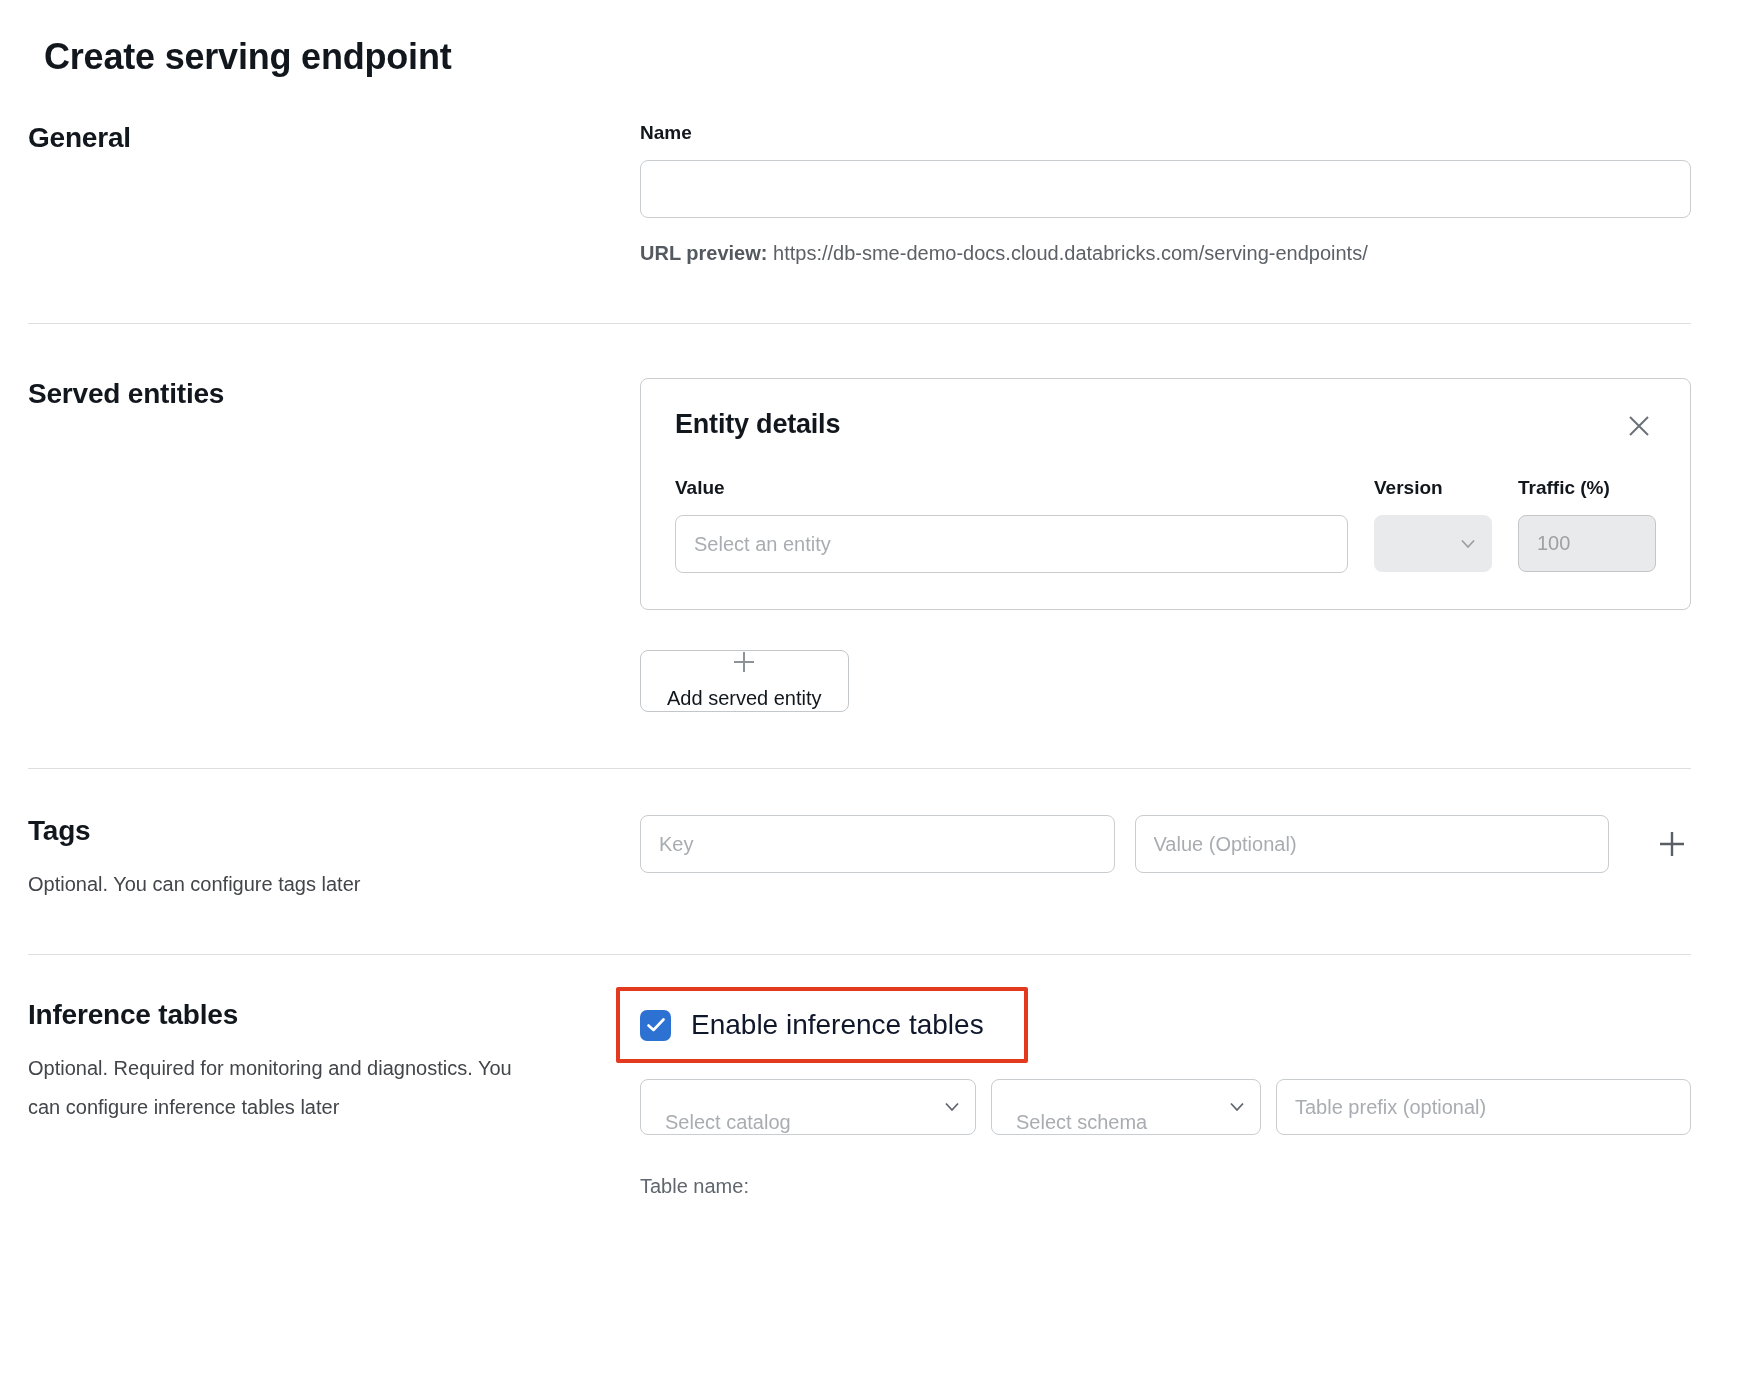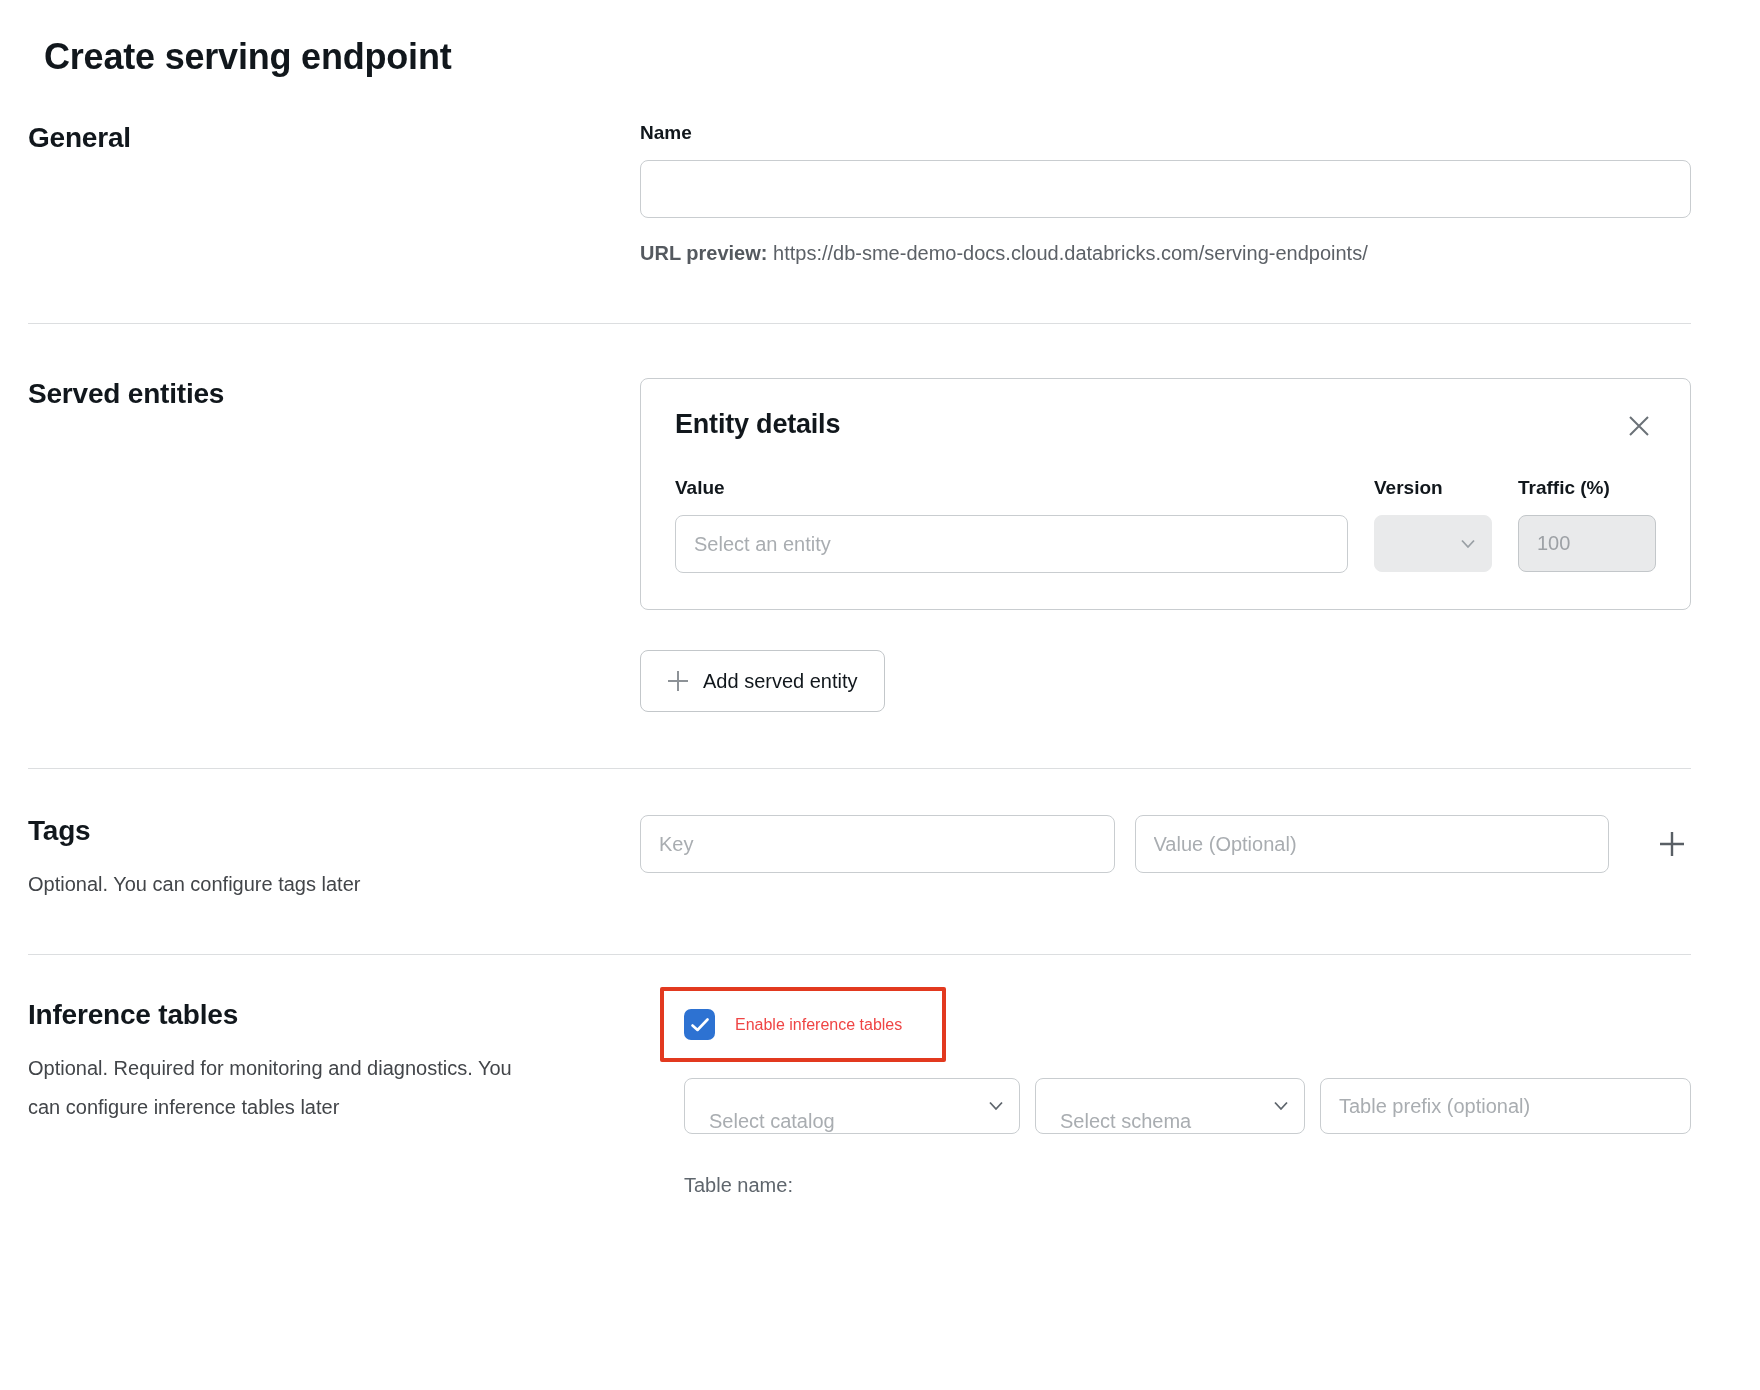--- a/index.html
+++ b/index.html
@@ -46,37 +46,37 @@
   .disabled-select { height:57px; background:#e9eaeb; border:1px solid #e9eaeb; border-radius:8px;
                      position:relative; }
   .disabled-input { height:57px; background:#e9eaeb; border:1px solid #c3c7ca; border-radius:8px;
                     width:100%; font-size:20px; color:#9da1a5; padding:0 18px;
                     font-family:"Liberation Sans", sans-serif; }
   .chev { position:absolute; right:16px; top:50%; transform:translateY(-50%); line-height:0; }
 
   .add-entity-btn { margin-top:40px; height:62px; padding:0 26px; background:#fff;
                     border:1px solid #c3c7ca; border-radius:8px; font-size:20px; font-weight:400;
                     color:#11171c; display:inline-flex; align-items:center; gap:14px;
-                    cursor:pointer; font-family:"Liberation Sans", sans-serif; }
+                    cursor:pointer; font-family:"Liberation Sans", sans-serif;flex-direction:column; }
 
   
   .sec-tags { margin-top:46px; }
   .tags-row { display:flex; align-items:center; gap:20px; }
   .tags-row .text-input { flex:1 1 0; }
   .plus-btn { background:none; border:none; cursor:pointer; margin-left:24px; line-height:0; padding:4px; }
 
   
-  .sec-inf { margin-top:44px;gap:44px; }
+  .sec-inf { margin-top:44px; }
   .hl-box { display:inline-flex; align-items:center; gap:20px; border:4px solid #e2391f;
             padding:18px 40px 18px 20px; background:#fff; margin-left:-24px;
             border-radius:2px; }
   .checkbox { width:31px; height:31px; border-radius:7px; background:#2d72d2; color:#fff;
               display:flex; align-items:center; justify-content:center; cursor:pointer; flex:0 0 31px; }
   .checkbox svg { display:block; }
-  .cb-label { font-size:16px; color:#ef4444; }
+  .cb-label { font-size:28px; color:#0f172a; }
   .inf-selects { display:flex; gap:15px; margin-top:16px; }
   .inf-select { position:relative; height:56px; border:1px solid #c9cdd0; border-radius:8px;
                 background:#fff; display:flex; align-items:flex-end; padding:0 24px;
                 font-size:20px; color:#a9adb1; cursor:pointer; }
   .sel-catalog { width:336px; } .sel-schema { width:270px; } 
   .prefix-wrap { flex:1 1 auto; }
   .prefix-wrap .text-input { height:56px; }
   .table-name { margin-top:40px; font-size:20px; color:#5f666d; }
 </style>
 </head>

